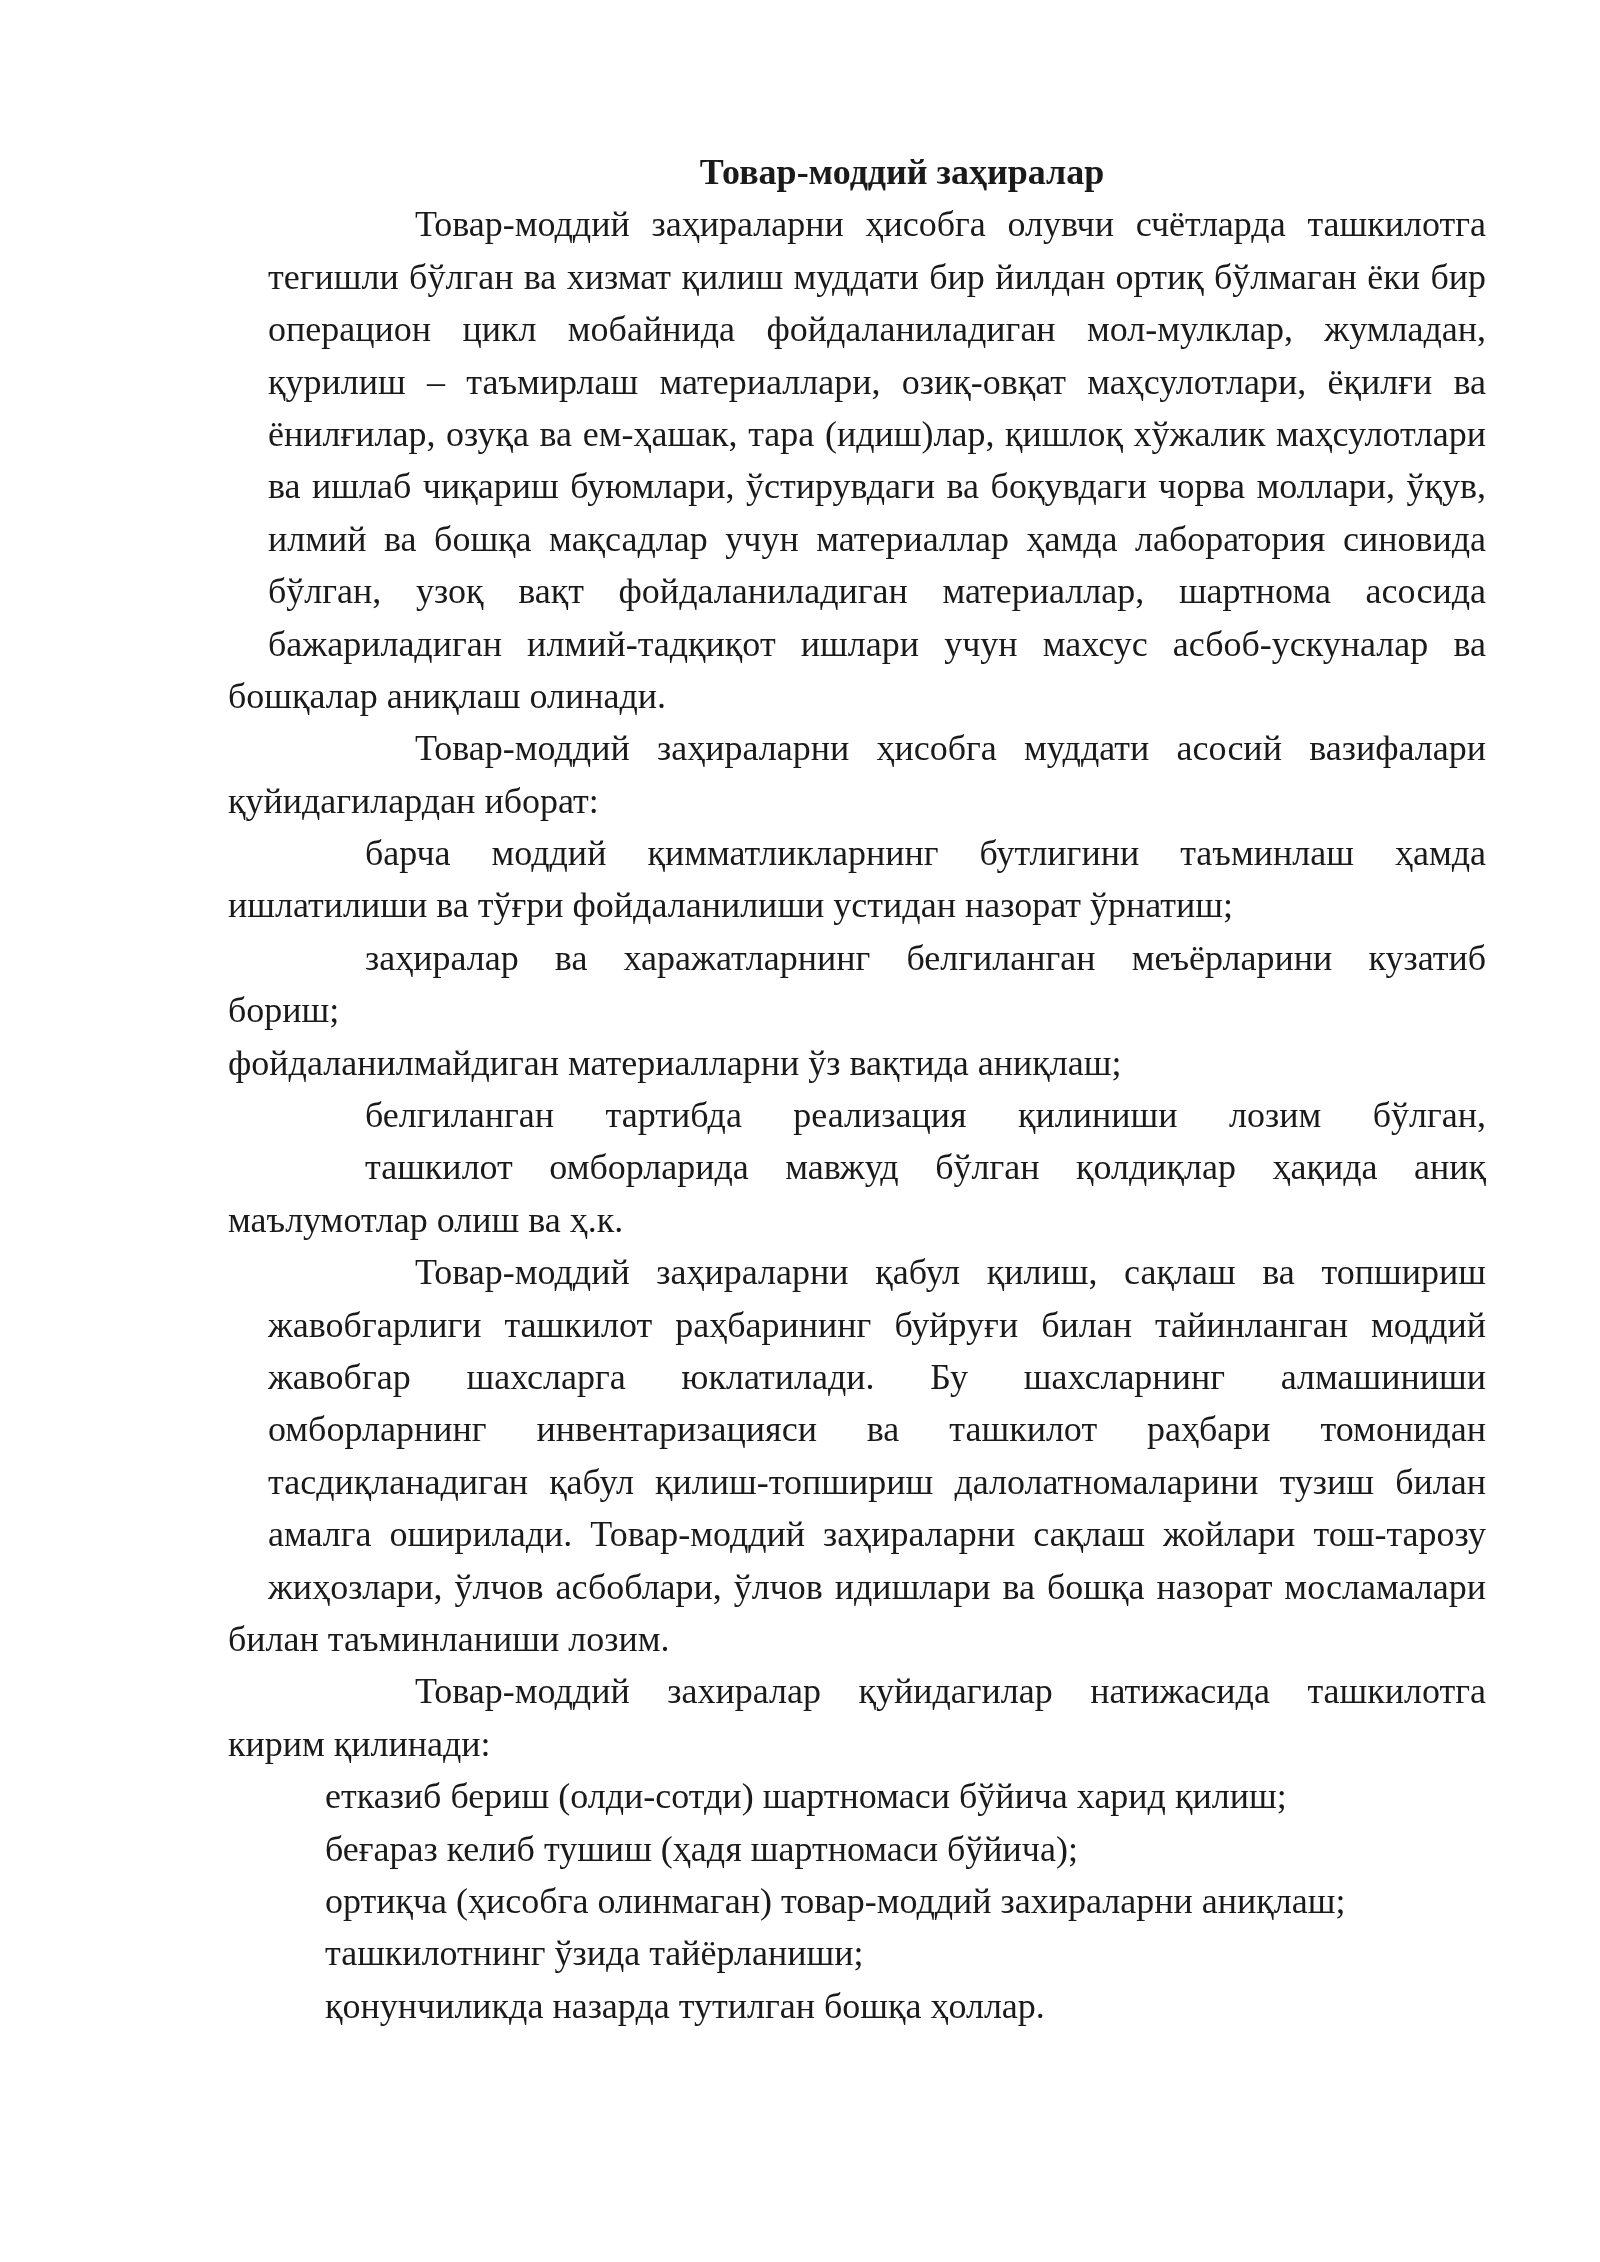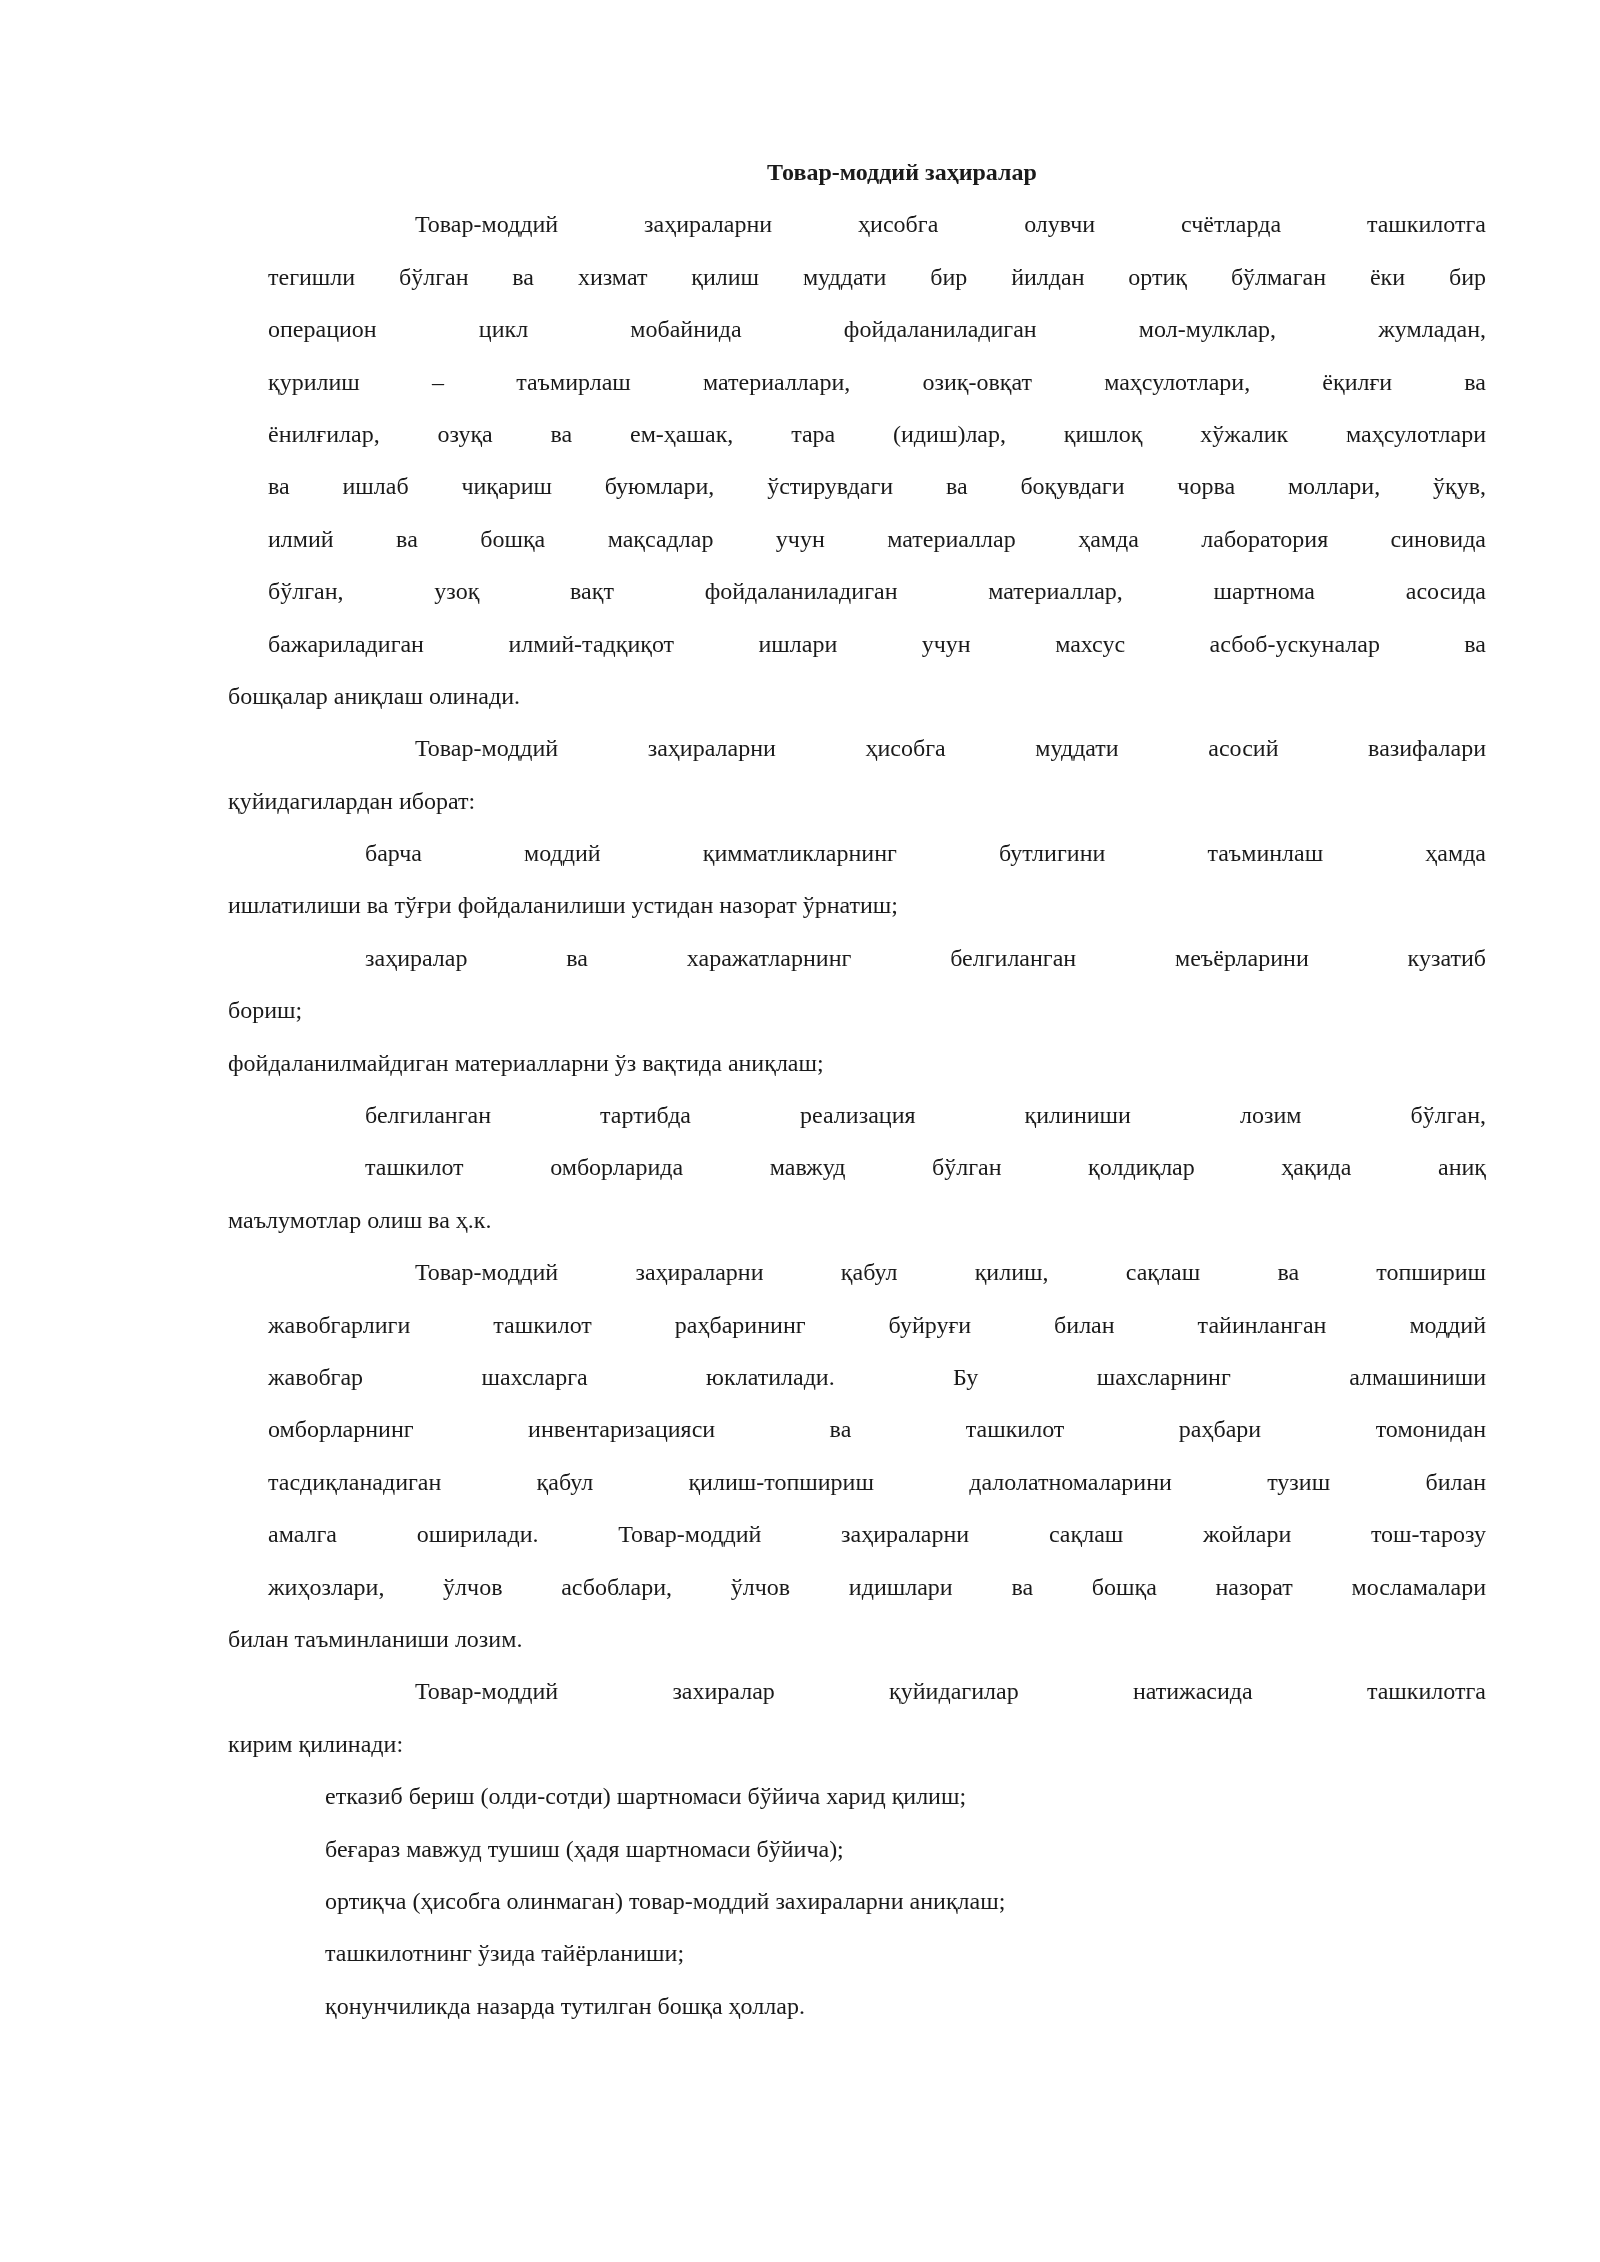--- a/index.html
+++ b/index.html
@@ -7,21 +7,21 @@
     padding: 0;
     background: #ffffff;
   }
   .sheet {
     position: relative;
     width: 1600px;
     height: 2262px;
     background: #ffffff;
     color: #1a1a1a;
     font-family: "Liberation Serif", "DejaVu Serif", serif;
-    font-size: 24px;
+    font-size: 36px;
     overflow: hidden;
   }
   .text-area {
     position: absolute;
     left: 228px;
     top: 146px;
     width: 1258px;
   }
   .ln {
     height: 52.4px;
@@ -99,21 +99,21 @@
 
     <div class="p-lg">
       <div class="ln j first">Товар-моддий захиралар қуйидагилар натижасида ташкилотга</div>
       <div class="ln">кирим қилинади:</div>
     </div>
 
     <div class="p-sm">
       <div class="ln first">етказиб бериш (олди-сотди) шартномаси бўйича харид қилиш;</div>
     </div>
     <div class="p-sm">
-      <div class="ln first">беғараз мавжуд тушиш (ҳадя шартномаси бўйича);</div>
+      <div class="ln first">беғараз келиб тушиш (ҳадя шартномаси бўйича);</div>
     </div>
     <div class="p-sm">
       <div class="ln first">ортиқча (ҳисобга олинмаган) товар-моддий захираларни аниқлаш;</div>
     </div>
     <div class="p-sm">
       <div class="ln first">ташкилотнинг ўзида тайёрланиши;</div>
     </div>
     <div class="p-sm">
       <div class="ln first">қонунчиликда назарда тутилган бошқа ҳоллар.</div>
     </div>

